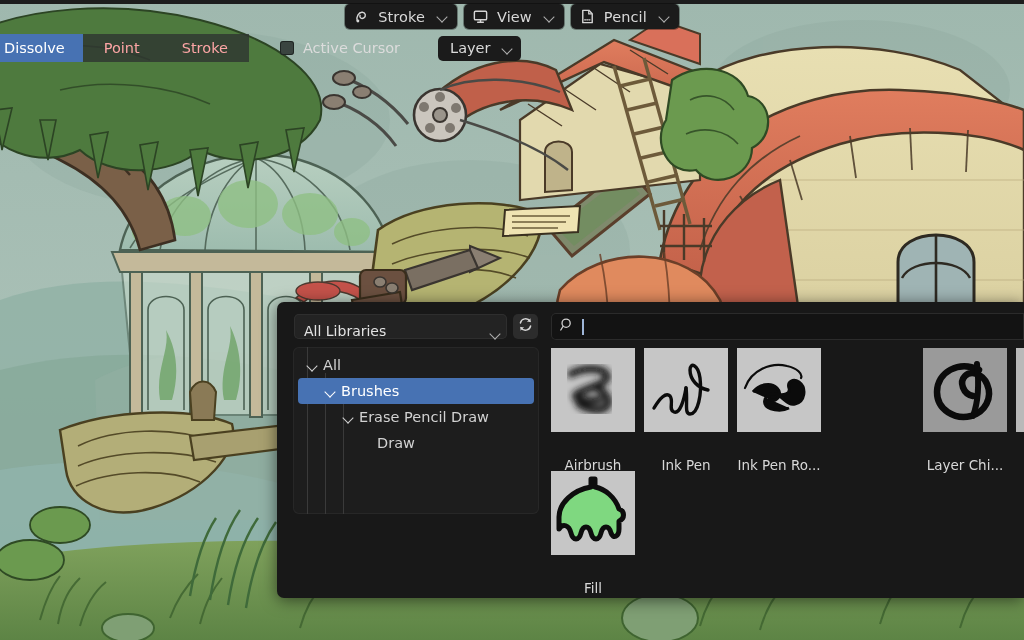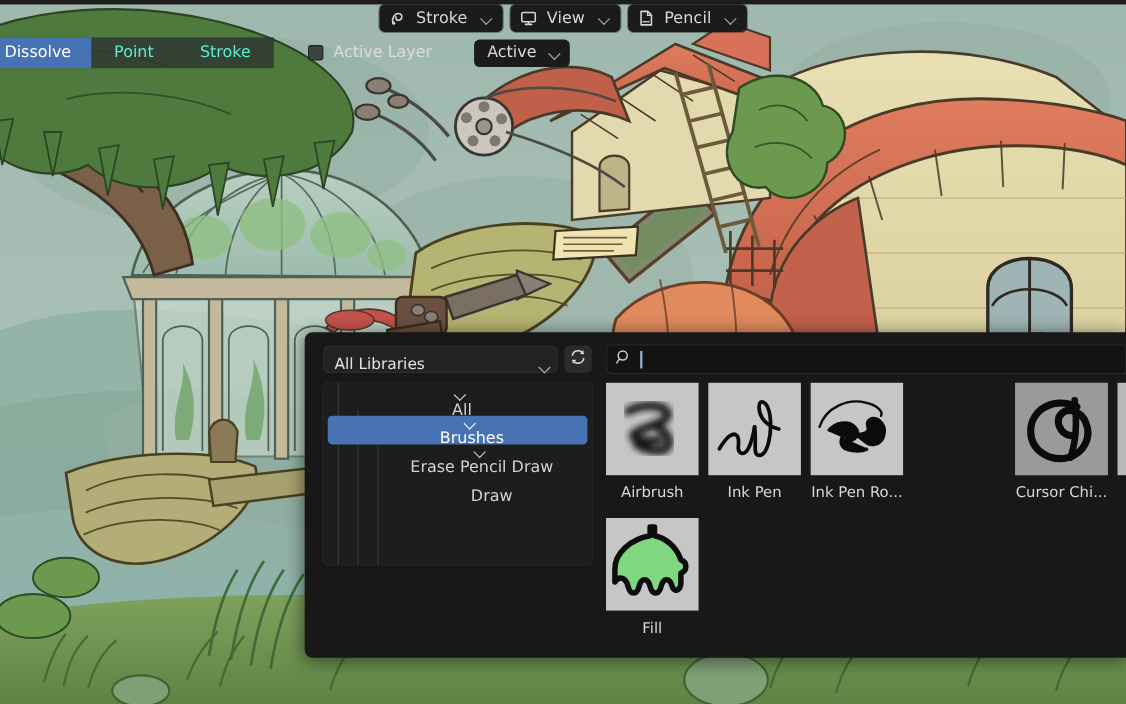--- a/index.html
+++ b/index.html
@@ -49,21 +49,21 @@
   .toolrow {
     position: absolute; left: 0; top: 34px; width: 1024px; height: 28px;
     display: flex; align-items: stretch; gap: 20px;
   }
   .tool-seg-group {
     display: flex; align-items: stretch; height: 28px;
     background: rgba(46,52,49,.80);
   }
   .tool-seg {
     display: flex; align-items: center; justify-content: center;
-    padding: 0 21px; color: #5eead4; font-size: 14.5px;
+    padding: 0 21px; color: #fca5a5; font-size: 14.5px;
     background: transparent;
   }
   .tool-seg.active { background: #4772b3; color: #fff; }
   .tool-seg.clipped { padding-left: 4px; padding-right: 18px; }
 
   .tool-check {
     display: flex; align-items: center; gap: 9px;
     padding: 0 14px 0 11px; color: #dcdcdc; font-size: 14.5px;
     background: transparent;
   }
@@ -106,21 +106,20 @@
   .tree-box {
     position: absolute; left: 16px; top: 45px; width: 246px; height: 167px;
     background: #1d1d1d; border-radius: 6px;
     box-shadow: inset 0 0 0 1px #272727;
     padding-top: 5px; overflow: hidden;
   }
   .tree-row {
     position: relative; height: 26px; display: flex; align-items: center;
     color: #d2d2d2; font-size: 14.5px; margin: 0 5px; border-radius: 4px;
     padding-left: 4px;
-    flex-direction: column;
   }
   .tree-row.sel { background: #4772b3; color: #fff; }
   .tw-chev { width: 13px; height: 13px; position: relative; flex: 0 0 13px; margin-right: 4px; }
   .tw-chev::before {
     content: ""; position: absolute; left: 2px; top: 3px;
     width: 7px; height: 7px;
     border-right: 1.8px solid currentColor; border-bottom: 1.8px solid currentColor;
     transform: rotate(45deg);
   }
   .tw-spacer { flex: 0 0 13px; margin-right: 4px; }
@@ -146,21 +145,21 @@
   }
   .cell {
     position: absolute; width: 84px;
   }
   .thumb {
     width: 84px; height: 84px; background: #c6c6c6;
     display: block; overflow: hidden;
   }
   .cell .cap {
     display: block; width: 84px; text-align: center;
-    color: #d8d8d8; font-size: 13.5px; margin-top: 8px;
+    color: #d8d8d8; font-size: 13.5px; margin-top: 25px;
     white-space: nowrap; overflow: hidden;
   }
 </style>
 </head>
 <body>
 
 <div id="root">
 
   <div class="viewport">
     <svg class="vp-svg" viewBox="0 0 1024 640" preserveAspectRatio="none">
@@ -562,26 +561,26 @@
       <div class="tool-seg">
         <span>Point</span>
       </div>
       <div class="tool-seg">
         <span>Stroke</span>
       </div>
     </div>
 
     <div class="tool-check">
       <span class="cbox"></span>
-      <span>Active Layer</span>
+      <span>Active Cursor</span>
     </div>
 
 
     <div class="cursor-pill">
-      <span>Active</span>
+      <span>Layer</span>
       <span class="chev"></span>
     </div>
   </div>
 
   <div class="asset-panel">
 
     <div class="ap-left">
 
       <div class="lib-select">
         <span class="lbl">All Libraries</span>
@@ -697,21 +696,21 @@
             <svg viewBox="0 0 84 84" width="84" height="84">
               <rect width="84" height="84" fill="#9a9a9a"></rect>
               <g fill="none" stroke="#0b0b0b" stroke-linecap="round">
                 <path d="M56 22 C 36 12, 14 24, 14 44 C 14 62, 32 72, 48 68
                          C 62 64, 70 50, 64 36 C 60 26, 48 22, 42 28
                          C 36 34, 40 46, 50 48" stroke-width="6.5"></path>
                 <path d="M54 16 C 56 34, 56 52, 50 68" stroke-width="6"></path>
               </g>
             </svg>
           </span>
-          <span class="cap">Cursor Chi...</span>
+          <span class="cap">Layer Chi...</span>
         </div>
 
         <div class="cell" style="left:465px; top:0px">
           <span class="thumb">
             <svg viewBox="0 0 84 84" width="84" height="84">
               <rect width="84" height="84" fill="#b9b9b9"></rect>
               <g fill="none" stroke="#3d3d3d" stroke-width="8" stroke-linecap="round">
                 <path d="M14 30 C 34 24, 56 26, 72 30"></path>
                 <path d="M14 52 C 34 46, 56 48, 72 52"></path>
               </g>

